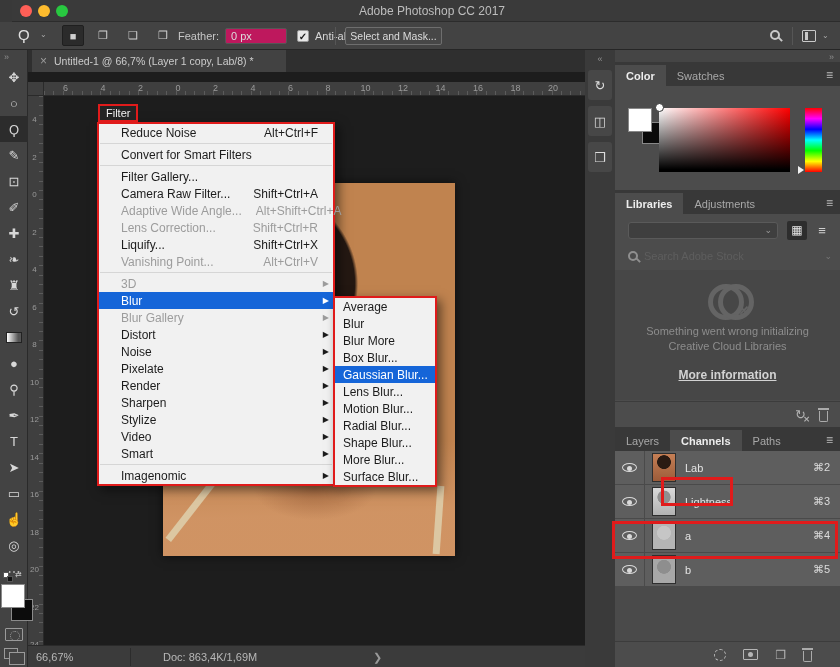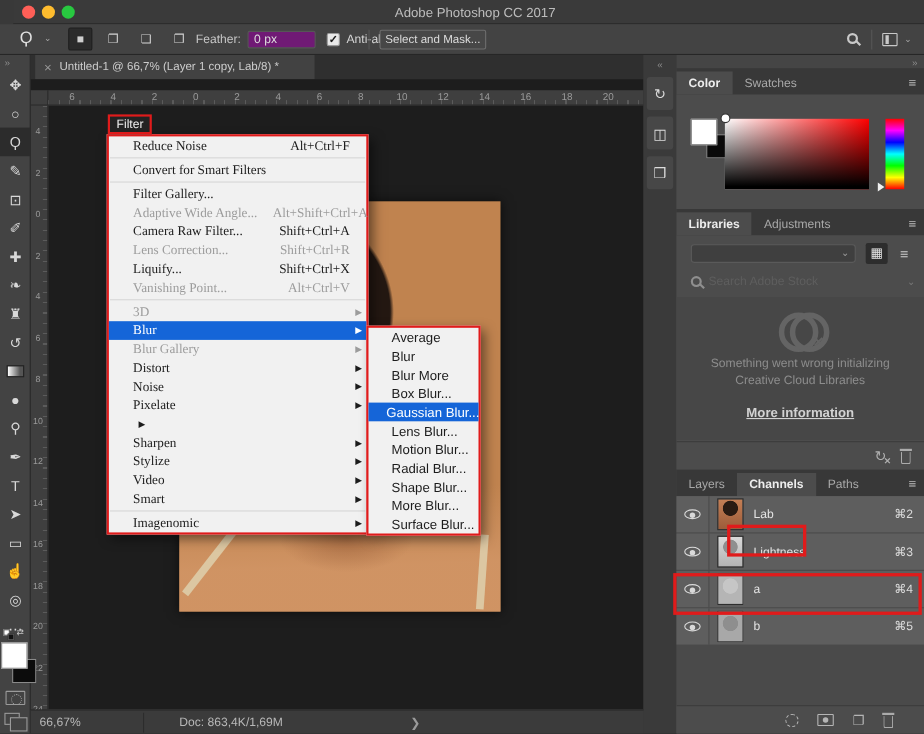--- a/index.html
+++ b/index.html
@@ -16,21 +16,21 @@
   
   #optionsbar { position:absolute; left:0; top:22px; width:840px; height:28px; background:#434343;
     border-bottom:1px solid #262626; color:#d2d2d2; }
   #ob-tool { position:absolute; left:18px; top:4px; font-size:15px; color:#e0e0e0; }
   #ob-tool-chev { position:absolute; left:40px; top:8px; font-size:8px; color:#aaa; }
   #ob-modes { position:absolute; left:62px; top:3px; display:flex; gap:8px; }
   .mode-btn { width:22px; height:21px; display:flex; align-items:center; justify-content:center;
     font-size:11px; color:#cfcfcf; border-radius:2px; }
   .mode-btn.active { background:#2b2b2b; border:1px solid #1f1f1f; }
   #ob-feather-label { position:absolute; left:178px; top:8px; font-size:11px; color:#c6c6c6; }
-  #ob-feather-input { position:absolute; left:225px; top:6px; width:62px; height:16px; background:#701a75;
+  #ob-feather-input { position:absolute; left:225px; top:6px; width:62px; height:16px; background:#be185d;
     border:1px solid #565656; border-radius:2px; font-size:11px; color:#ddd; padding:1px 5px; }
   #ob-check { position:absolute; left:297px; top:8px; width:12px; height:12px; background:#e8e8e8;
     border:1px solid #9a9a9a; border-radius:2px; font-size:10px; line-height:11px; text-align:center;
     color:#1a1a1a; font-weight:bold; }
   #ob-aa-label { position:absolute; left:315px; top:8px; font-size:11px; color:#d6d6d6; }
   #ob-div1 { position:absolute; left:372px; top:5px; width:1px; height:18px; background:#565656; }
   #ob-selectmask { position:absolute; left:345px; top:5px; width:97px; height:18px; background:#474747;
     border:1px solid #6e6e6e; border-radius:2px; font-size:10.5px; color:#dcdcdc; text-align:center;
     line-height:16px; }
   .mag { width:10px; height:10px; border:2px solid #c9c9c9; border-radius:50%; position:relative; }
@@ -104,21 +104,21 @@
   .menu { position:absolute; background:#f1f1f1; box-shadow:4px 4px 10px rgba(0,0,0,.5); z-index:5; }
   #filter-menu { left:69px; top:50px; width:238px; border:2px solid #e01b1b; }
   #blur-submenu { left:305px; top:224px; width:104px; border:2px solid #e01b1b; z-index:7; }
   .mi { height:17px; display:flex; align-items:center; padding:0 4px 0 22px; font-size:12px; color:#1c1c1c; }
   .mi .lbl { flex:1; white-space:nowrap; }
   .mi .sc { margin-left:14px; white-space:nowrap; }
   .mi .arr { width:11px; text-align:right; font-size:8px; }
   .mi.disabled { color:#9c9c9c; }
   .mi.selected { background:#1565d8; color:#ffffff; }
   .msep { height:1px; background:#d6d6d6; margin:2px 1px; }
-  .smi { padding-left:21px; }
+  .smi { padding-left:8px; }
 
   
   #dockstrip { position:absolute; left:585px; top:50px; width:30px; height:617px; background:#3a3a3a; }
   #strip-collapse { text-align:center; color:#8e8e8e; font-size:9px; padding-top:4px; }
   .strip-btn { margin:6px auto 0; width:24px; height:30px; background:#474747; border-radius:3px;
     display:flex; align-items:center; justify-content:center; color:#dcdcdc; font-size:13px; }
 
   
   #dock { position:absolute; left:615px; top:50px; width:225px; height:617px; background:#454545; }
   #dock-expand { position:absolute; right:6px; top:2px; color:#8e8e8e; font-size:9px; }
@@ -324,46 +324,46 @@
         <span class="vnum" style="top: 474px;">20</span>
         <span class="vnum" style="top: 511.5px;">22</span>
         <span class="vnum" style="top: 549px;">24</span>
       </div>
     <div id="photo">
       <div class="strap" id="strap-l"></div>
       <div class="strap" id="strap-r"></div>
     </div>
 
     <div id="filter-label" style="border-color: rgb(224, 27, 27);">Filter</div>
-    <div id="filter-menu" class="menu" style="border-color: rgb(224, 27, 27); font-family: Liberation Serif, serif;">
+    <div id="filter-menu" class="menu" style="border-color: rgb(224, 27, 27);">
         <div class="mi">
           <span class="lbl">Reduce Noise</span>
           <span class="sc">Alt+Ctrl+F</span>
           <span class="arr"></span>
         </div>
         <div class="msep"></div>
         <div class="mi">
           <span class="lbl">Convert for Smart Filters</span>
           <span class="arr"></span>
         </div>
         <div class="msep"></div>
         <div class="mi">
           <span class="lbl">Filter Gallery...</span>
+          <span class="arr"></span>
+        </div>
+        <div class="mi">
+          <span class="lbl">Camera Raw Filter...</span>
+          <span class="sc">Shift+Ctrl+A</span>
           <span class="arr"></span>
         </div>
         <div class="mi disabled">
           <span class="lbl">Adaptive Wide Angle...</span>
           <span class="sc">Alt+Shift+Ctrl+A</span>
           <span class="arr"></span>
         </div>
-        <div class="mi">
-          <span class="lbl">Camera Raw Filter...</span>
-          <span class="sc">Shift+Ctrl+A</span>
-          <span class="arr"></span>
-        </div>
         <div class="mi disabled">
           <span class="lbl">Lens Correction...</span>
           <span class="sc">Shift+Ctrl+R</span>
           <span class="arr"></span>
         </div>
         <div class="mi">
           <span class="lbl">Liquify...</span>
           <span class="sc">Shift+Ctrl+X</span>
           <span class="arr"></span>
         </div>
@@ -391,20 +391,21 @@
         </div>
         <div class="mi">
           <span class="lbl">Noise</span>
           <span class="arr">▶</span>
         </div>
         <div class="mi">
           <span class="lbl">Pixelate</span>
           <span class="arr">▶</span>
         </div>
         <div class="mi">
+          <span class="lbl">Render</span>
           <span class="arr">▶</span>
         </div>
         <div class="mi">
           <span class="lbl">Sharpen</span>
           <span class="arr">▶</span>
         </div>
         <div class="mi">
           <span class="lbl">Stylize</span>
           <span class="arr">▶</span>
         </div>

